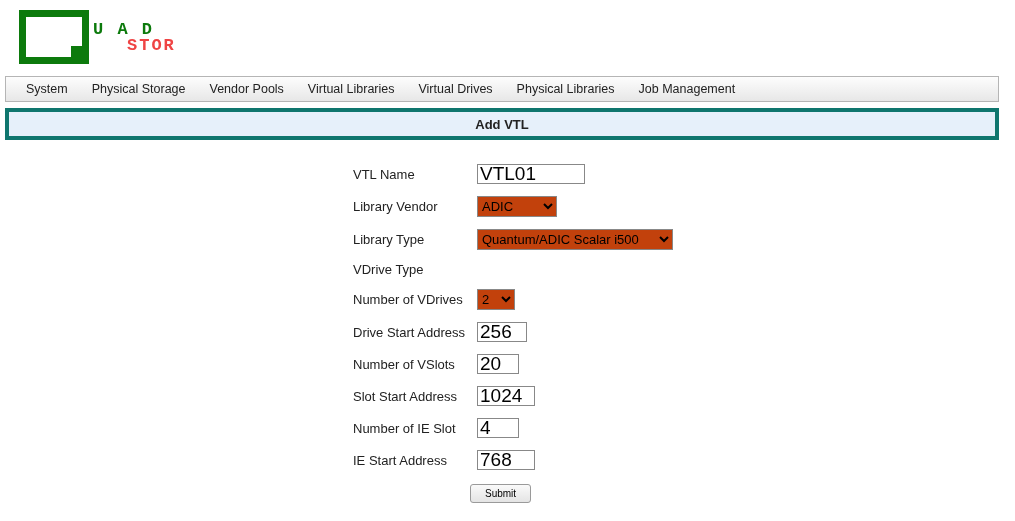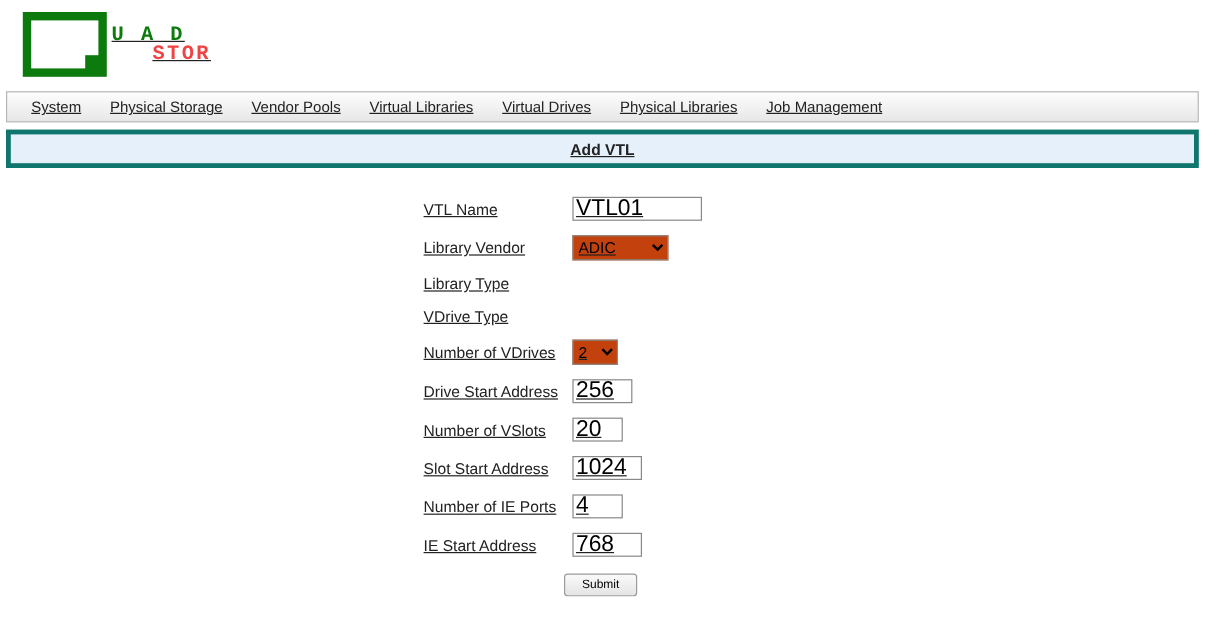--- a/index.html
+++ b/index.html
@@ -1,16 +1,16 @@
 <!DOCTYPE html>
 <html><head>
 <meta charset="utf-8">
 <style>
   html,body{margin:0;padding:0;font-family:Arial,Helvetica,sans-serif;font-size:13px;color:#222;background:#fff;}
-  .page{width:1015px;margin:0;padding:10px 16px 0 5px;box-sizing:border-box;text-decoration:underline;}
+  .page{width:1015px;margin:0;padding:10px 16px 0 5px;box-sizing:border-box;}
   
   .logo{display:flex;align-items:center;margin:0 0 12px 14px;user-select:none;}
   .q-box{width:56px;height:40px;border:7px solid #0c7a0c;position:relative;margin-right:4px;}
   .q-tail{position:absolute;right:-3px;bottom:-3px;width:14px;height:14px;background:#0c7a0c;}
   .logo-text{display:flex;flex-direction:column;line-height:1;font-family:"Courier New",monospace;font-weight:bold;letter-spacing:2px;}
   .logo-top{color:#0c7a0c;font-size:17px;}
   .logo-bot{color:#ef4444;font-size:17px;margin-left:34px;margin-top:-1px;}
   
   .nav{border:1px solid #b5b5b5;background:linear-gradient(#fdfdfd,#e7e7e7);height:24px;display:flex;align-items:center;padding:0 8px;}
   .nav-item{padding:0 12px;font-size:12.5px;color:#222;cursor:pointer;}
@@ -70,20 +70,23 @@
 
   <div class="row">
     <span class="lbl">Library Vendor</span>
     <select class="sel-vendor">
       <option>ADIC</option>
     </select>
   </div>
 
   <div class="row">
     <span class="lbl">Library Type</span>
+    <select class="sel-libtype">
+      <option>Quantum/ADIC Scalar i500</option>
+    </select>
   </div>
 
   <div class="row">
     <span class="lbl">VDrive Type</span>
   </div>
 
   <div class="row">
     <span class="lbl">Number of VDrives</span>
     <select class="sel-nvd">
       <option>2</option>
@@ -99,21 +102,21 @@
     <span class="lbl">Number of VSlots</span>
     <input type="text" class="w-slots" value="20" style="">
   </div>
 
   <div class="row">
     <span class="lbl">Slot Start Address</span>
     <input type="text" class="w-saddr" value="1024" style="">
   </div>
 
   <div class="row">
-    <span class="lbl">Number of IE Ports</span>
+    <span class="lbl">Number of IE Slot</span>
     <input type="text" class="w-ie" value="4" style="">
   </div>
 
   <div class="row">
     <span class="lbl">IE Start Address</span>
     <input type="text" class="w-ieaddr" value="768" style="">
   </div>
 
 </div>
 

